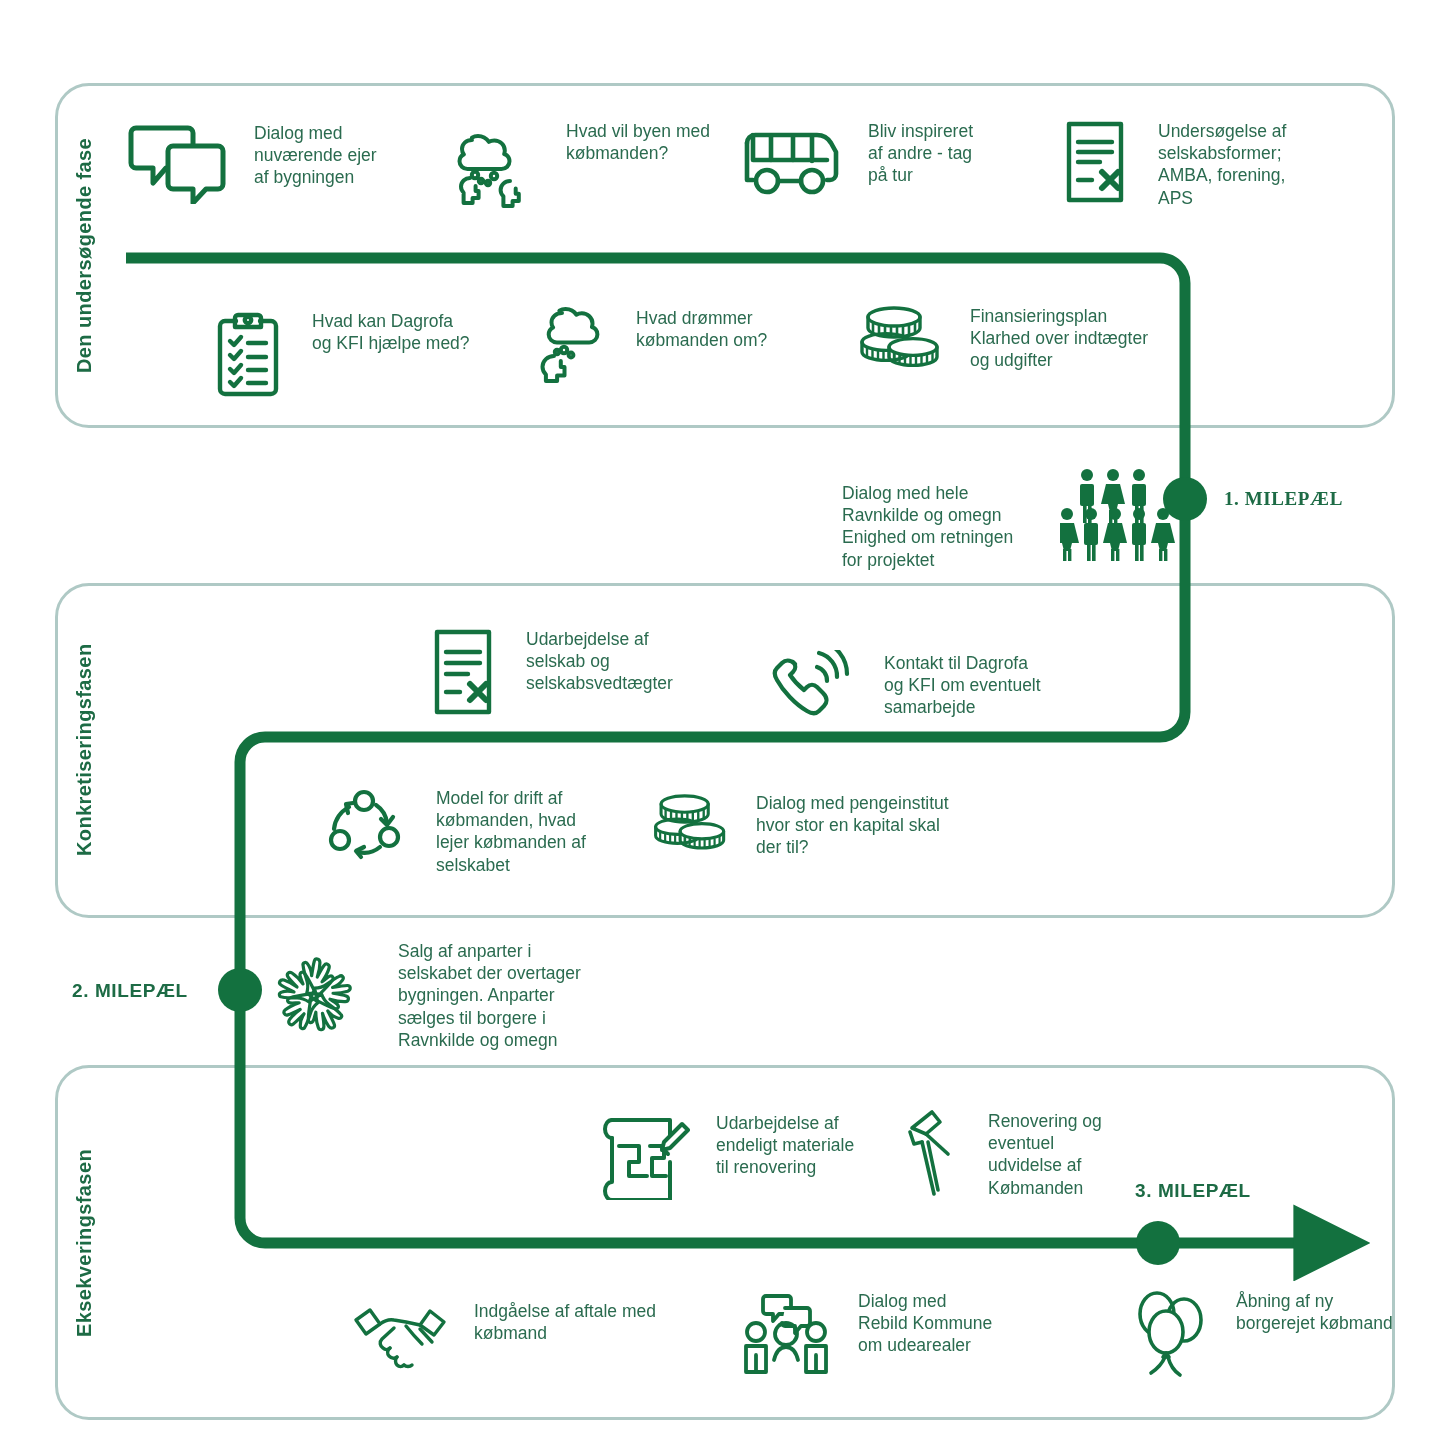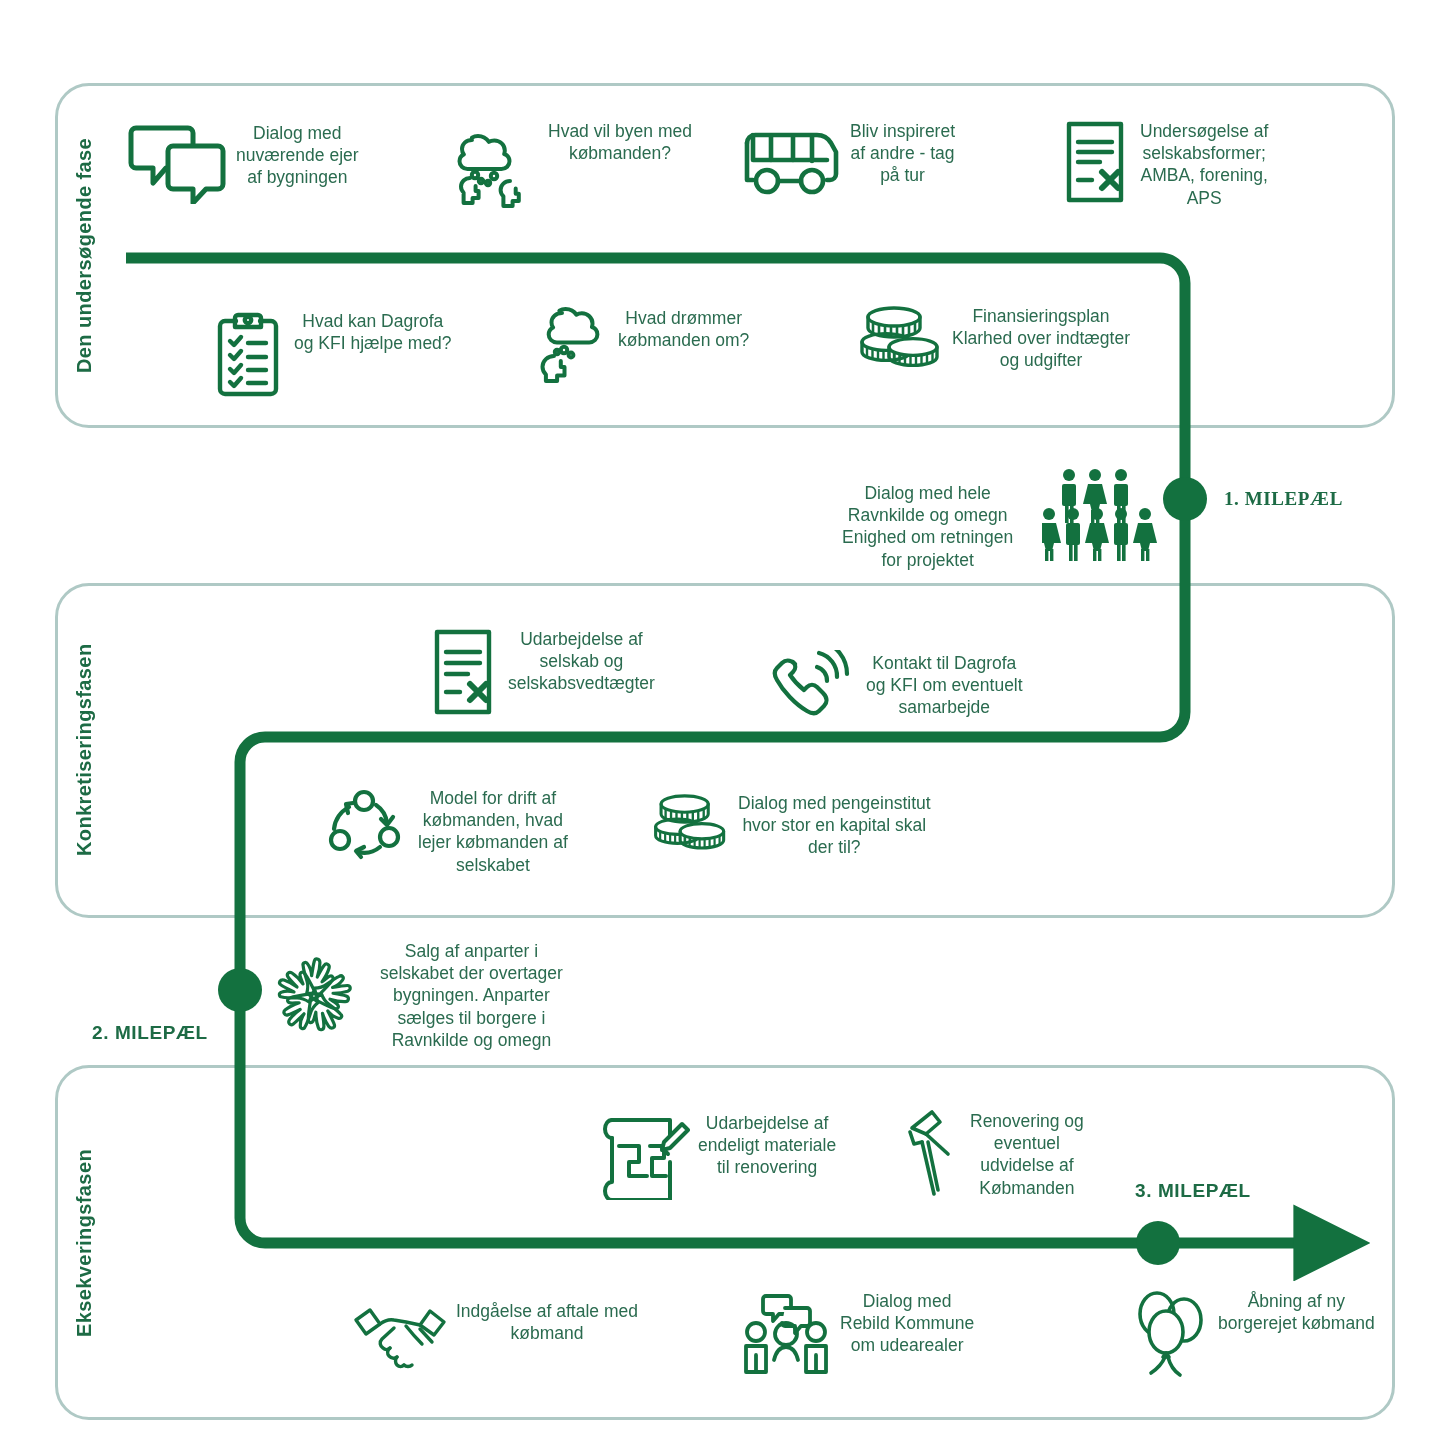--- a/index.html
+++ b/index.html
@@ -47,22 +47,21 @@
   #label-3{left:62px;  top:1078px;height:330px;}
 
   
   #timeline{position:absolute;left:0;top:0;width:1454px;height:1439px;pointer-events:none;}
 
   
   .item{
     position:absolute;
     display:flex;
     align-items:flex-start;
-    gap:8px;
-    text-align:center;
+    gap:26px;
   }
   .item .ico{
     flex:0 0 auto;
     display:block;
   }
   .item .txt{
     font-size:17.5px;
     line-height:1.27;
     color:#2a6b4f;
     white-space:pre-line;
@@ -106,21 +105,21 @@
     </defs>
 
     <path d="M126,258 H1160 a25,25 0 0 1 25,25 V712 a25,25 0 0 1 -25,25 H265 a25,25 0 0 0 -25,25 V1218 a25,25 0 0 0 25,25 H1300" fill="none" stroke="#13713f" stroke-width="11" stroke-linecap="butt" marker-end="url(#arrowhead)"></path>
 
     <circle cx="1185" cy="499" r="22" fill="#13713f"></circle>
     <circle cx="240" cy="990" r="22" fill="#13713f"></circle>
     <circle cx="1158" cy="1243" r="22" fill="#13713f"></circle>
   </svg>
 
   <div class="milestone" style="left:1224px;top:488px;font-family:Liberation Serif, serif;">1. MILEPÆL</div>
-  <div class="milestone" style="left:92px;  top:980px;margin-top:42px;">2. MILEPÆL</div>
+  <div class="milestone" style="left:72px;  top:980px;">2. MILEPÆL</div>
   <div class="milestone" style="left:1135px;top:1180px;">3. MILEPÆL</div>
 
   <div class="item" style="left:128px;top:120px;">
     <span class="ico">
       <svg width="100" height="84" viewBox="0 0 100 84">
         <g fill="none" stroke="#13713f" stroke-width="5" stroke-linejoin="round" stroke-linecap="round">
           <path d="M8 8 h52 a5 5 0 0 1 5 5 v30 a5 5 0 0 1 -5 5 h-22 l-13 15 v-15 h-17 a5 5 0 0 1 -5 -5 v-30 a5 5 0 0 1 5 -5 z"></path>
           <path d="M45 26 h45 a5 5 0 0 1 5 5 v33 a5 5 0 0 1 -5 5 h-12 l-13 14 v-14 h-20 a5 5 0 0 1 -5 -5 v-33 a5 5 0 0 1 5 -5 z" fill="#ffffff"></path>
         </g>
       </svg>

